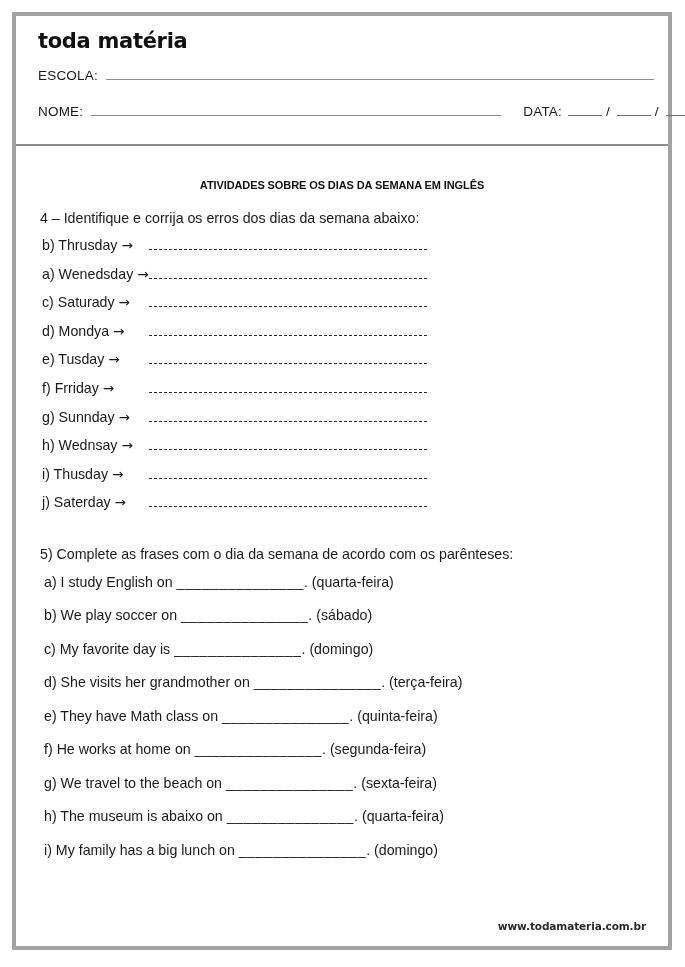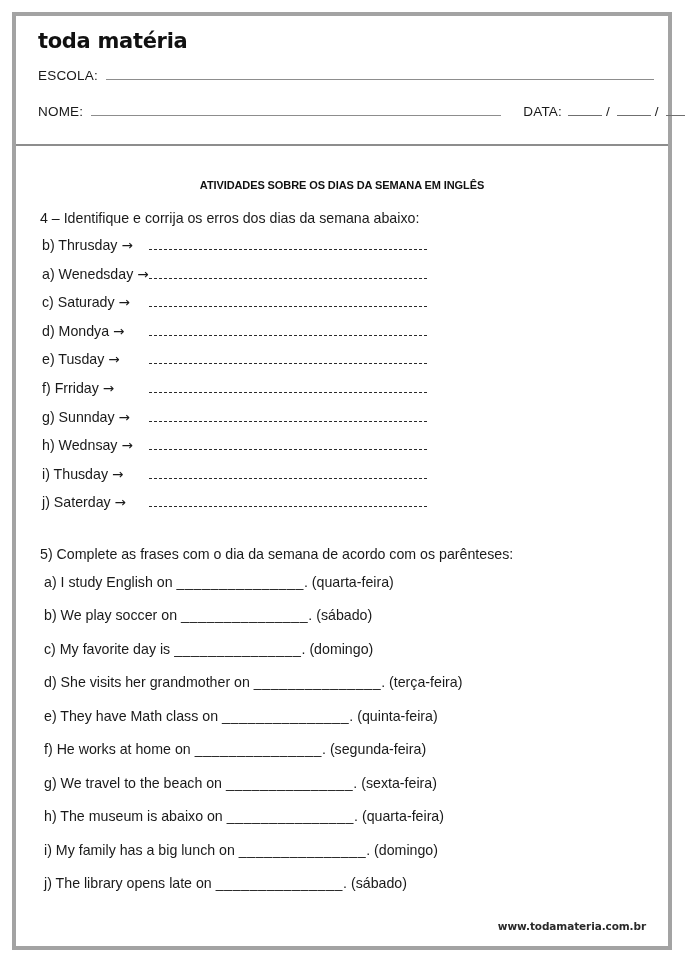--- a/index.html
+++ b/index.html
@@ -259,20 +259,19 @@
     <ul class="ex5-list">
       <li class="ex5-item"><span>a)</span> <span>I study English on</span> <span class="ex5-blank">_______________</span>. <span>(quarta-feira)</span></li>
       <li class="ex5-item"><span>b)</span> <span>We play soccer on</span> <span class="ex5-blank">_______________</span>. <span>(sábado)</span></li>
       <li class="ex5-item"><span>c)</span> <span>My favorite day is</span> <span class="ex5-blank">_______________</span>. <span>(domingo)</span></li>
       <li class="ex5-item"><span>d)</span> <span>She visits her grandmother on</span> <span class="ex5-blank">_______________</span>. <span>(terça-feira)</span></li>
       <li class="ex5-item"><span>e)</span> <span>They have Math class on</span> <span class="ex5-blank">_______________</span>. <span>(quinta-feira)</span></li>
       <li class="ex5-item"><span>f)</span> <span>He works at home on</span> <span class="ex5-blank">_______________</span>. <span>(segunda-feira)</span></li>
       <li class="ex5-item"><span>g)</span> <span>We travel to the beach on</span> <span class="ex5-blank">_______________</span>. <span>(sexta-feira)</span></li>
       <li class="ex5-item"><span>h)</span> <span>The museum is abaixo on</span> <span class="ex5-blank">_______________</span>. <span>(quarta-feira)</span></li>
       <li class="ex5-item"><span>i)</span> <span>My family has a big lunch on</span> <span class="ex5-blank">_______________</span>. <span>(domingo)</span></li>
-      <li class="ex5-item"><span>j)</span> <span>The library opens late on</span> <span class="ex5-blank">_______________</span>. <span>(sábado)</span></li>
     </ul>
 
   </div>
 
   <div class="site-footer">www.todamateria.com.br</div>
 
 </div>
 
 </body></html>

